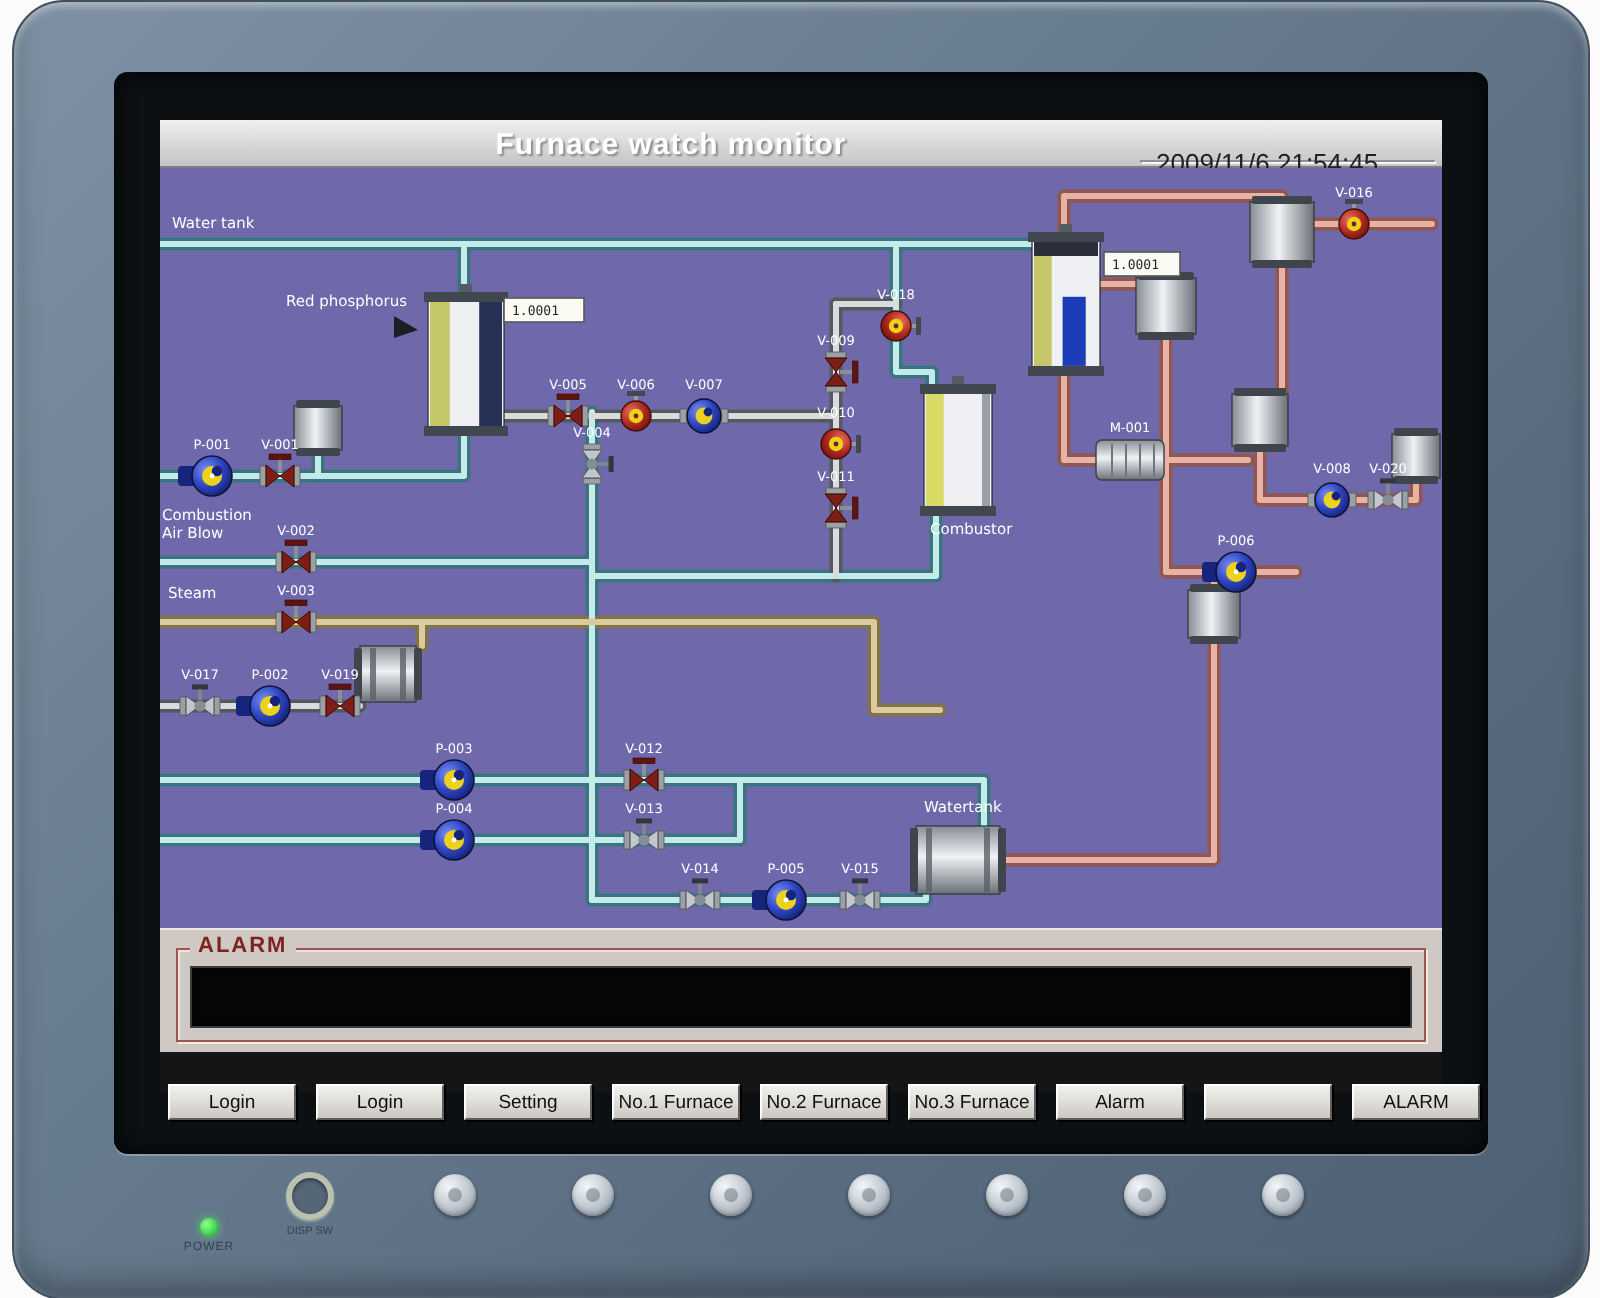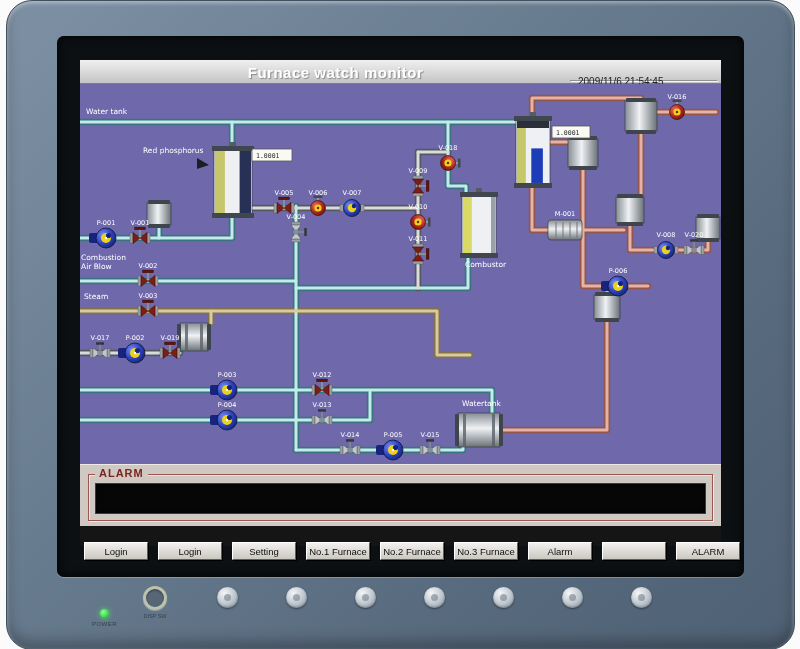--- a/index.html
+++ b/index.html
@@ -15,21 +15,21 @@
   
   .lcd{position:absolute;left:80px;top:60px;width:641px;height:486px;background:#7dd3fc;
     box-shadow:inset 0 0 7px rgba(0,0,0,.55);}
   .titlebar{position:absolute;left:0;top:0;width:641px;height:24px;
     background:linear-gradient(#f0f0f0,#c4c4c4);border-bottom:1px solid #7d7d7d;box-sizing:border-box;}
   .title{position:absolute;left:0;right:130px;top:0;height:24px;display:flex;align-items:center;justify-content:center;
     font-size:15px;font-weight:bold;color:#ffffff;letter-spacing:.5px;text-shadow:1px 1px 1px #8a8a8a;}
   .timestamp{position:absolute;right:3px;top:20px;bottom:4px;width:148px;box-sizing:border-box;
     border:1px solid #909090;border-right-color:#f6f6f6;border-bottom-color:#f6f6f6;
     background:linear-gradient(#d9d9d9,#c9c9c9);display:flex;align-items:center;padding-left:7px;
-    font-size:10px;color:#222;}
+    font-size:13px;color:#222;}
   .process{position:absolute;left:0;top:24px;width:641px;height:380px;display:block;background:#6f69ac;}
   
   .alarm-panel{position:absolute;left:0;top:404px;width:641px;height:62px;background:#cfc8c3;
     border-top:1px solid #efe9e4;box-sizing:border-box;}
   .alarm-frame{position:absolute;left:8px;top:9px;right:8px;bottom:5px;
     border:1px solid #9c564e;box-shadow:1px 1px 0 #f1ebe6, inset 1px 1px 0 rgba(255,255,255,.5);}
   .alarm-legend{position:absolute;top:-8px;left:6px;padding:0 4px;background:#cfc8c3;
     color:#7c241e;font-size:11px;font-weight:bold;letter-spacing:1px;}
   .alarm-display{position:absolute;left:6px;right:6px;top:8px;bottom:6px;background:#060606;
     border:1px solid #3c3c3c;box-shadow:inset 0 0 4px #000;}

